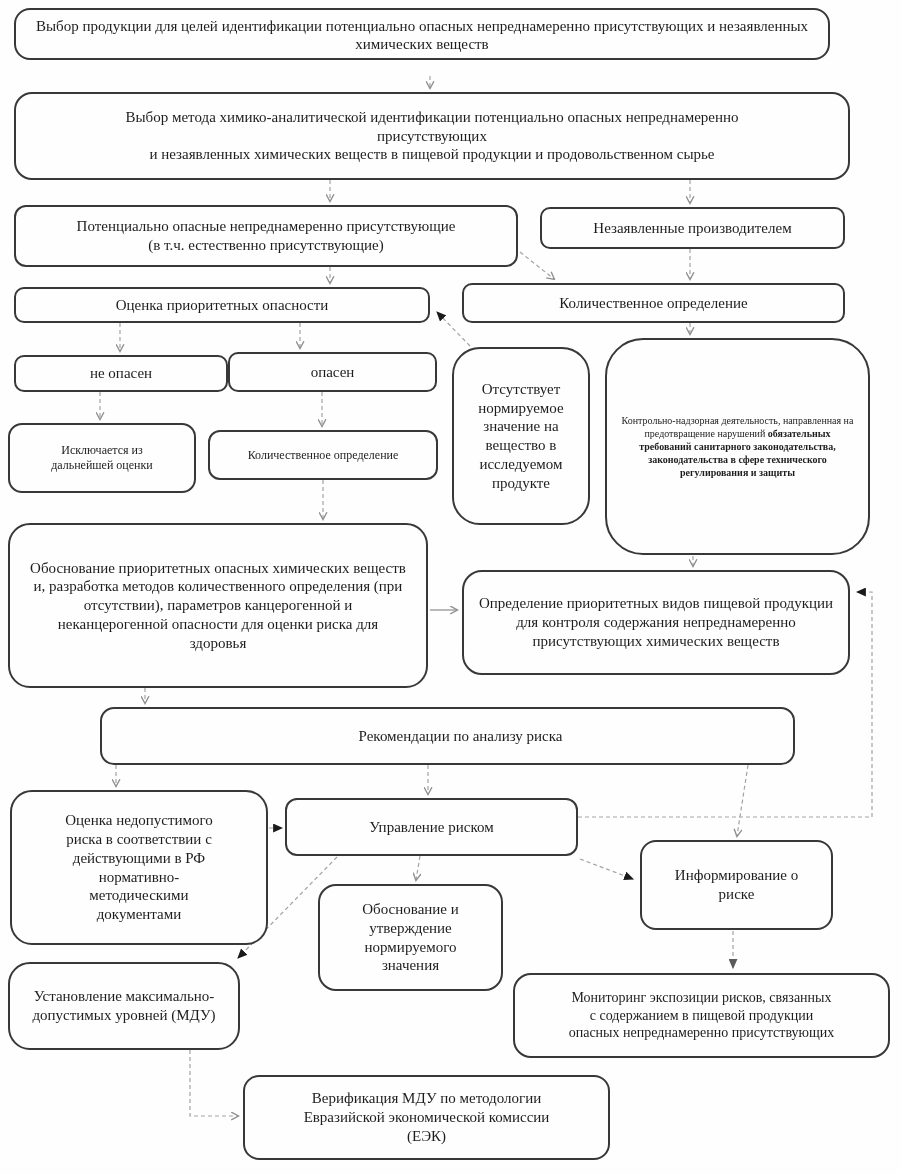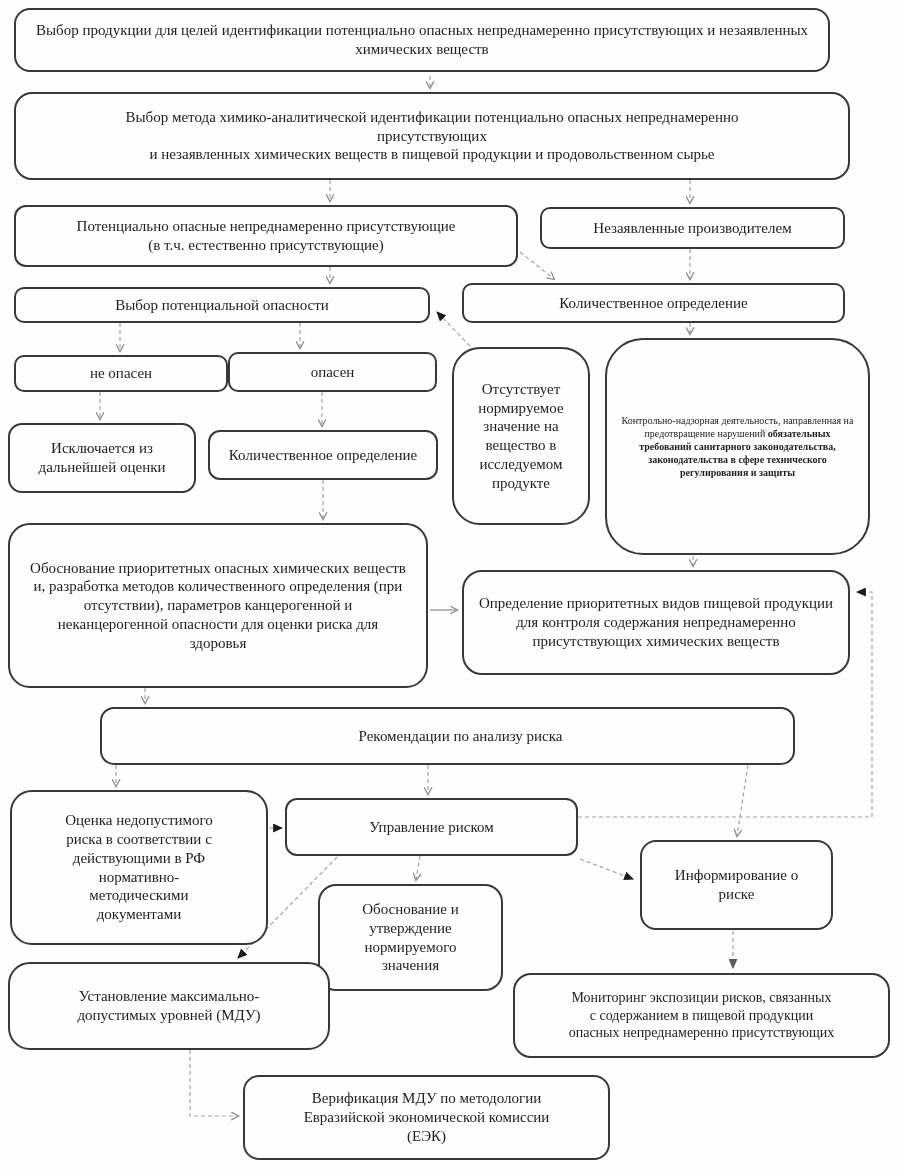--- a/index.html
+++ b/index.html
@@ -9,21 +9,21 @@
     overflow:hidden;
   }
   .node{
     position:absolute;box-sizing:border-box;
     border:2px solid #383838;background:#fefefe;
     display:flex;align-items:center;justify-content:center;
     text-align:center;padding:4px 10px;line-height:1.25;
     font-size:15px;
   }
   .node .lbl{white-space:pre-line;}
-  .fs-sm{font-size:15px;}
+  .fs-sm{font-size:12px;}
   .fs-md{font-size:10px;line-height:1.3;justify-content:flex-end;}
   .fs-u{font-size:14px;}
   .b{font-weight:bold;}
   svg.wires{position:absolute;left:0;top:0;pointer-events:none;}
   .dash{stroke:#a3a3a3;stroke-width:1.2;fill:none;stroke-dasharray:4 3;}
   .soli{stroke:#8a8a8a;stroke-width:1.2;fill:none;}
 </style>
 </head>
 <body>
 
@@ -63,41 +63,41 @@
     <line class="dash" x1="748" y1="765" x2="737" y2="836" marker-end="url(#mOpen)"></line>
     <line class="dash" x1="269" y1="828" x2="282" y2="828" marker-end="url(#mSolid)"></line>
     <line class="dash" x1="420" y1="856" x2="416" y2="880" marker-end="url(#mOpen)"></line>
     <line class="dash" x1="580" y1="859" x2="633" y2="879" marker-end="url(#mSolid)"></line>
     <line class="dash" x1="337" y1="857" x2="238" y2="958" marker-end="url(#mSolid)"></line>
     <polyline class="dash" points="578,817 872,817 872,592 857,592" marker-end="url(#mSolid)"></polyline>
     <line class="dash" x1="733" y1="931" x2="733" y2="968" marker-end="url(#mSolidG)"></line>
     <polyline class="dash" points="190,1050 190,1116 238,1116" marker-end="url(#mOpen)"></polyline>
   </svg>
 
-  <div class="node" style="left:14px;top:8px;width:816px;height:64px;border-radius:16px;">
+  <div class="node" style="left:14px;top:8px;width:816px;height:52px;border-radius:16px;align-items:flex-end;">
     <span class="lbl">Выбор продукции для целей идентификации потенциально опасных непреднамеренно присутствующих и незаявленных химических веществ</span>
   </div>
 
   <div class="node" style="left:14px;top:92px;width:836px;height:88px;border-radius:18px;">
     <span class="lbl">Выбор метода химико-аналитической идентификации потенциально опасных непреднамеренно
 присутствующих
 и незаявленных химических веществ в пищевой продукции и продовольственном сырье</span>
   </div>
 
   <div class="node" style="left:14px;top:205px;width:504px;height:62px;border-radius:12px;">
     <span class="lbl">Потенциально опасные непреднамеренно присутствующие
 (в т.ч. естественно присутствующие)</span>
   </div>
 
   <div class="node" style="left:540px;top:207px;width:305px;height:42px;border-radius:10px;">
     <span class="lbl">Незаявленные производителем</span>
   </div>
 
   <div class="node" style="left:14px;top:287px;width:416px;height:36px;border-radius:10px;">
-    <span class="lbl">Выбор потенциальной опасности</span>
+    <span class="lbl">Оценка приоритетных опасности</span>
   </div>
 
   <div class="node" style="left:462px;top:283px;width:383px;height:40px;border-radius:10px;">
     <span class="lbl">Количественное определение</span>
   </div>
 
   <div class="node" style="left:14px;top:355px;width:214px;height:37px;border-radius:10px;">
     <span class="lbl">не опасен</span>
   </div>
 
@@ -157,21 +157,21 @@
 утверждение
 нормируемого
 значения</span>
   </div>
 
   <div class="node" style="left:640px;top:840px;width:193px;height:90px;border-radius:16px;">
     <span class="lbl">Информирование о
 риске</span>
   </div>
 
-  <div class="node" style="left:8px;top:962px;width:322px;height:88px;border-radius:22px;">
+  <div class="node" style="left:8px;top:962px;width:232px;height:88px;border-radius:22px;">
     <span class="lbl">Установление максимально-
 допустимых уровней (МДУ)</span>
   </div>
 
   <div class="node fs-u" style="left:513px;top:973px;width:377px;height:85px;border-radius:18px;">
     <span class="lbl">Мониторинг экспозиции рисков, связанных
 с содержанием в пищевой продукции
 опасных непреднамеренно присутствующих</span>
   </div>
 

